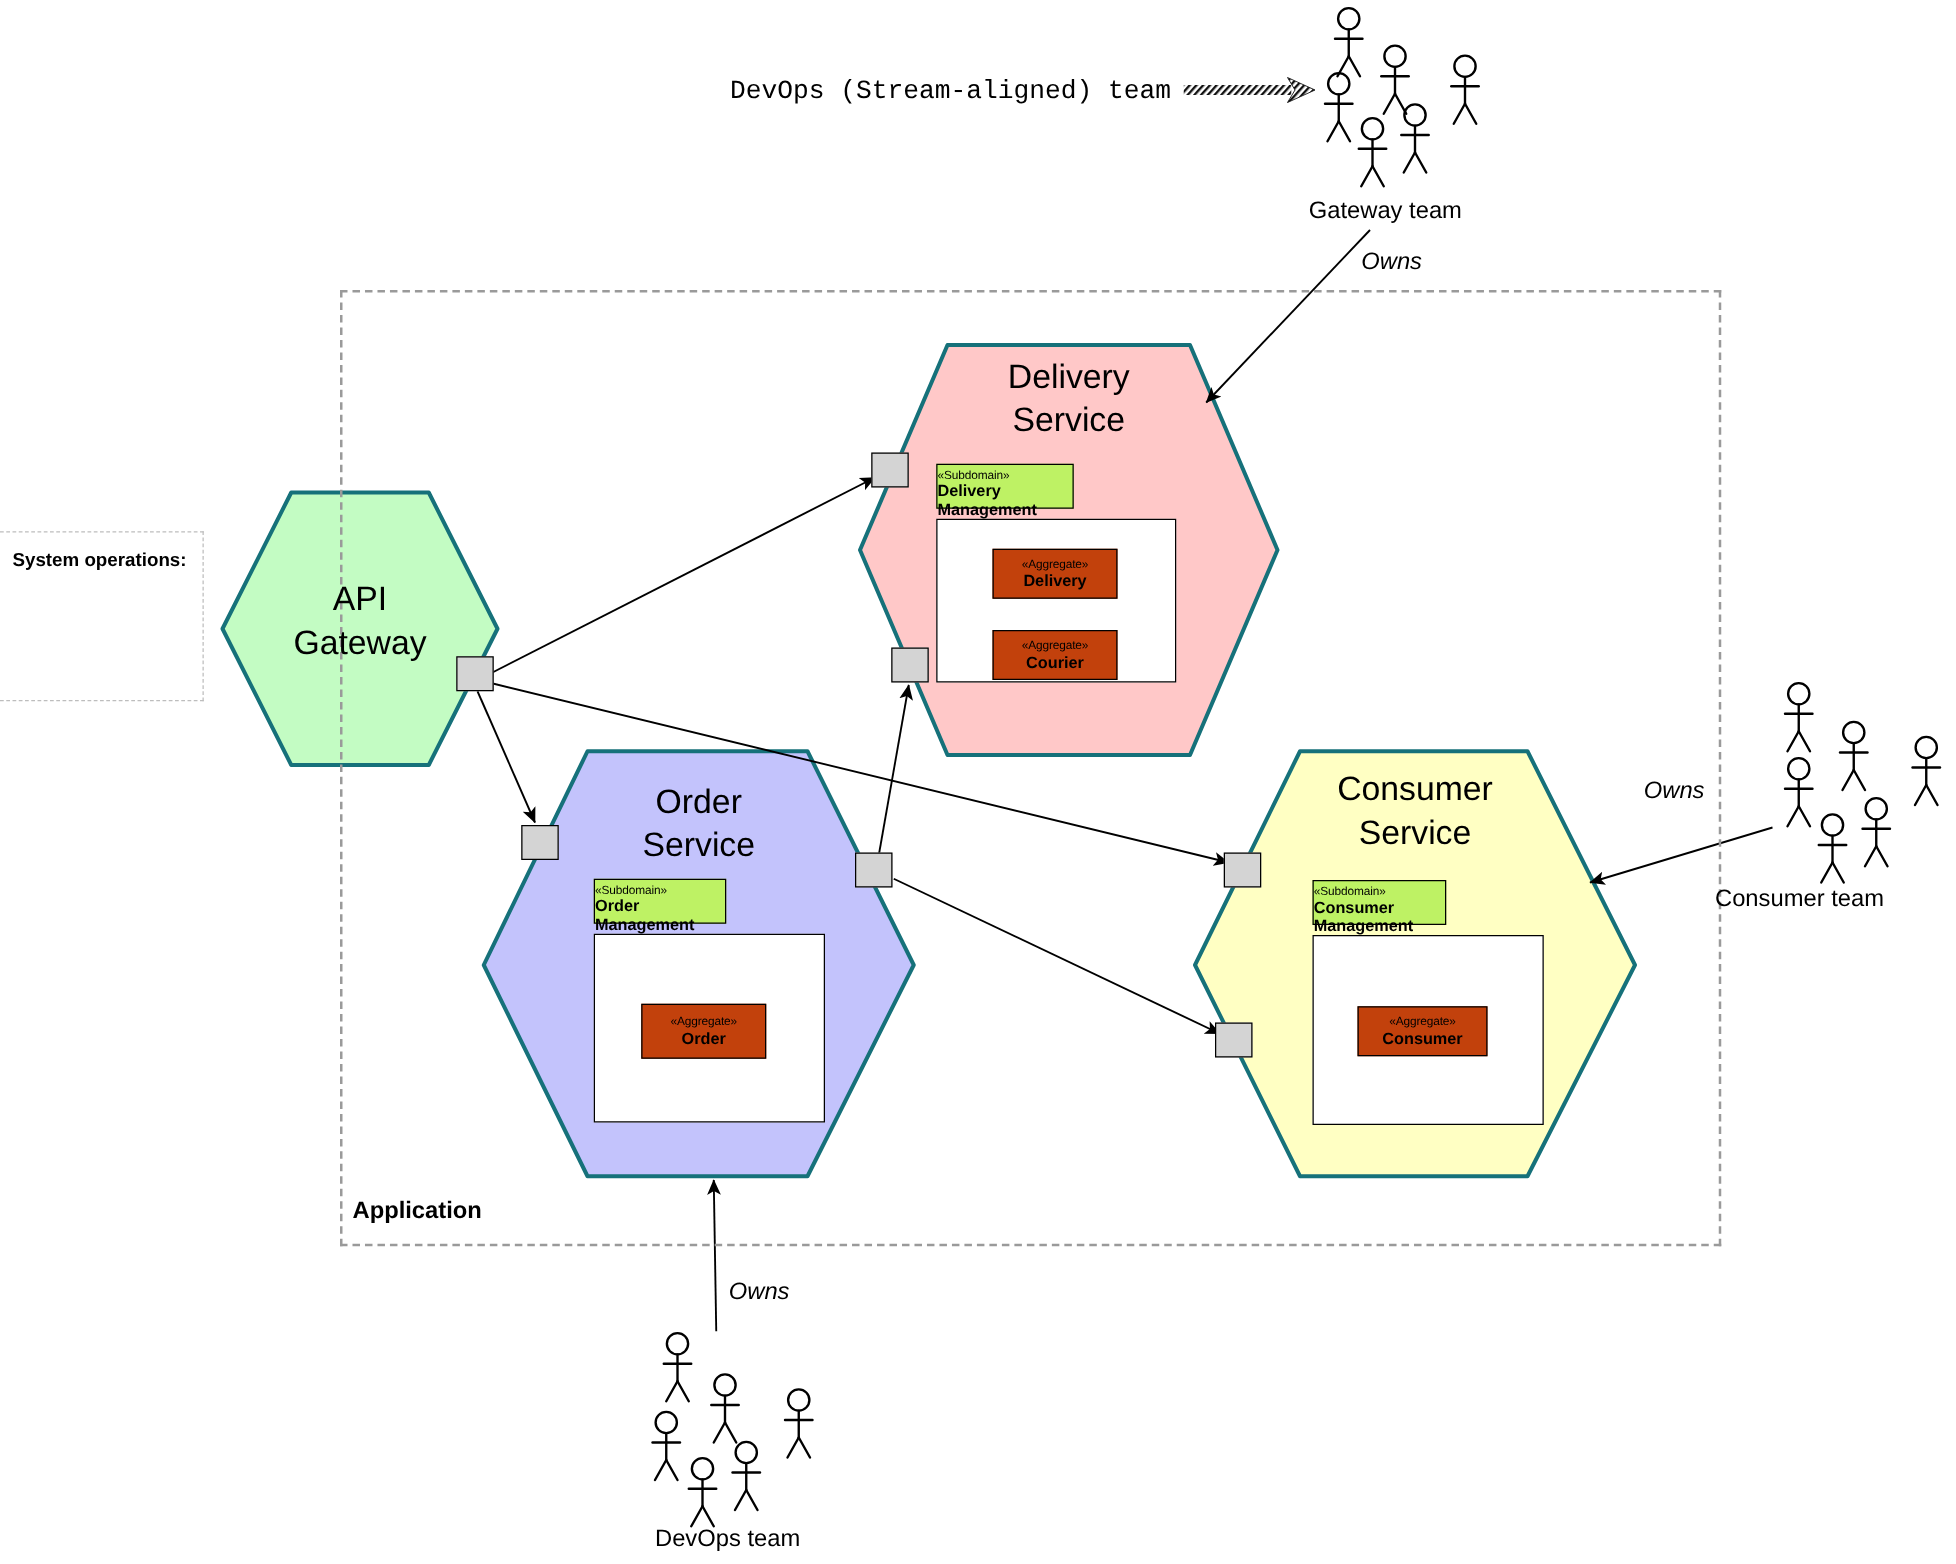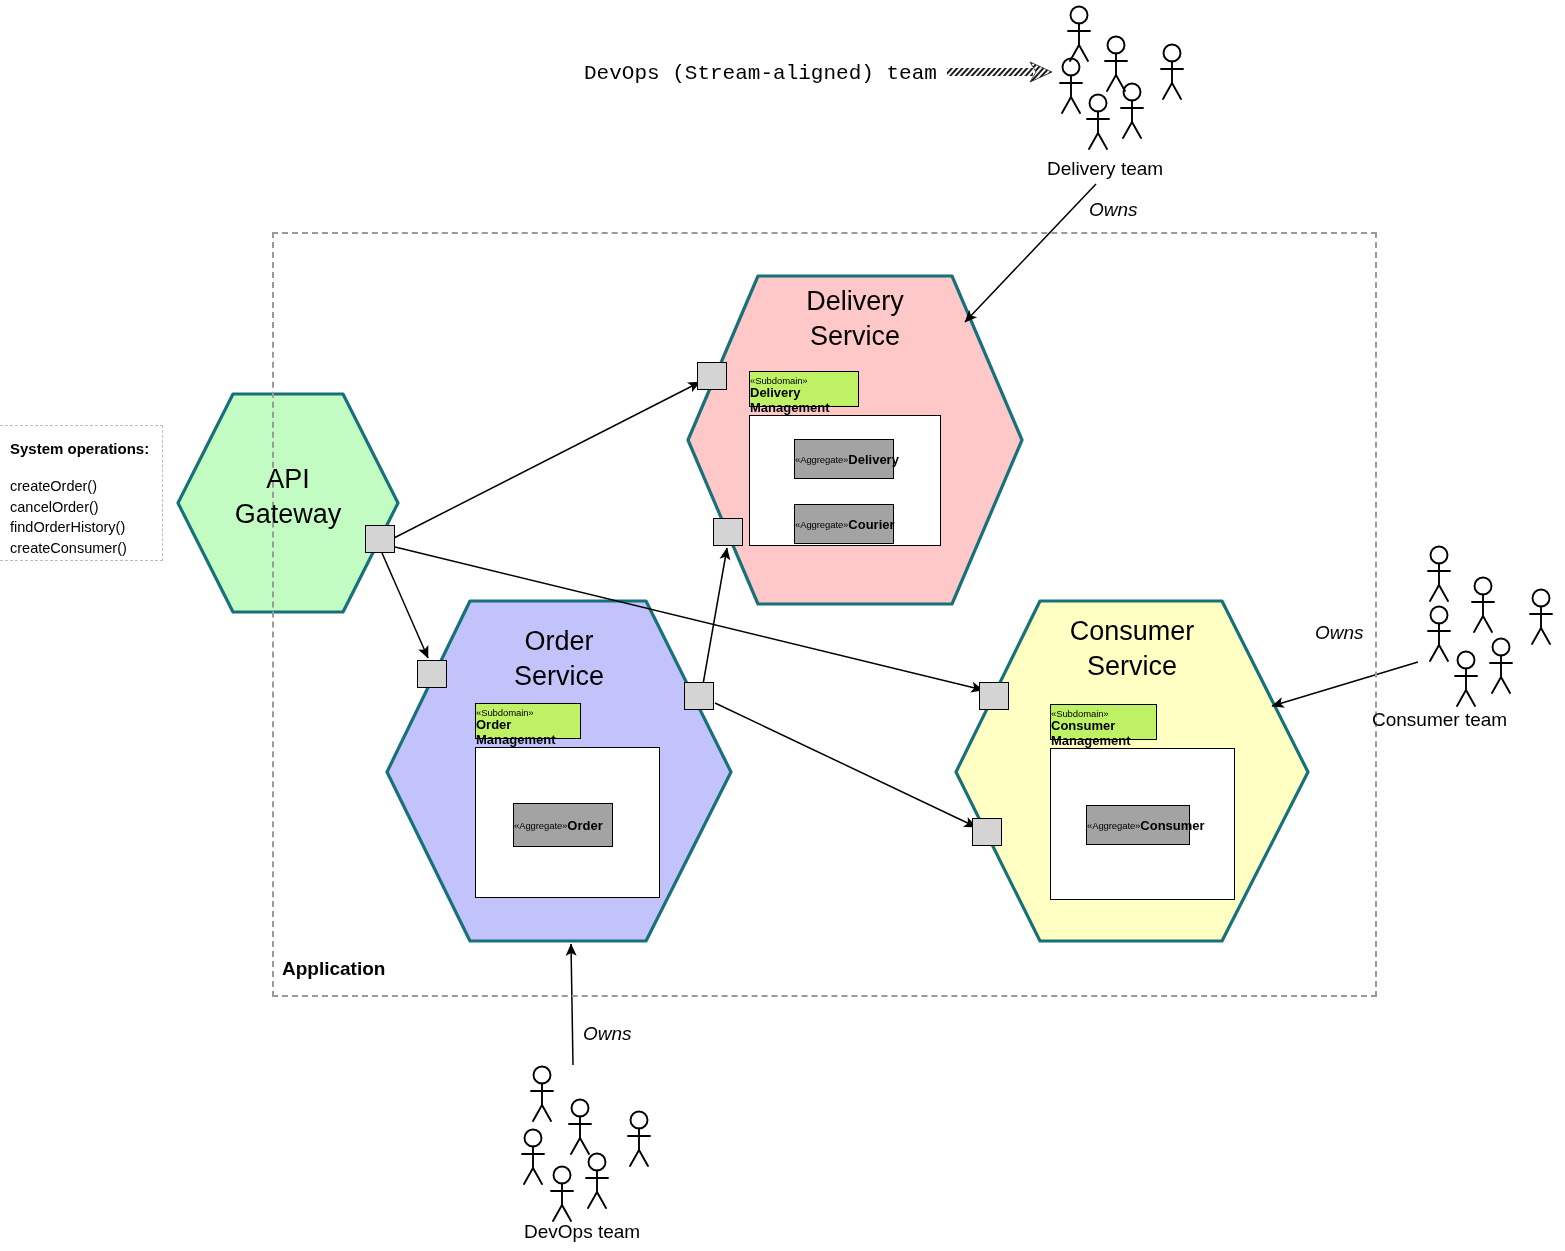--- a/index.html
+++ b/index.html
@@ -74,29 +74,29 @@
     font-size: 13px;
     font-weight: bold;
     line-height: 1.12;
     color: #000;
     white-space: pre-line;
   }
 
   
   .agg {
     position: absolute;
-    background: #a3a3a3;
+    background: #c2410c;
     border: 1.6px solid #000;
     box-sizing: border-box;
     text-align: center;
     z-index: 4;
     display: flex;
-    flex-direction: row;
+    flex-direction: column;
     align-items: center;
-    justify-content: flex-start;
+    justify-content: center;
   }
   .agg .agg-name {
     font-size: 13px;
     font-weight: bold;
   }
 
   
   .port {
     position: absolute;
     width: 30px;
@@ -342,24 +342,20 @@
     </g>
   </svg>
 
   <div class="layer" id="html-layer">
 
     <div id="app-boundary"></div>
     <div id="app-label">Application</div>
 
     <div id="sysops">
       <div class="hdr">System operations:</div>
-      <div class="ops">createOrder()
-cancelOrder()
-findOrderHistory()
-createConsumer()</div>
     </div>
 
     <div class="svc-title" style="left:178px; top:462px; width:220px;">API
 Gateway</div>
     <div class="port" style="left:365px; top:525px;"></div>
 
     <div class="svc-title" style="left:688px; top:284px; width:334px;">Delivery
 Service</div>
 
     <div class="pkg">
@@ -418,21 +414,21 @@
     <div class="agg" style="left:1086px; top:805px; width:104px; height:40px;">
       <span class="stereo">«Aggregate»</span>
       <span class="agg-name">Consumer</span>
     </div>
 
     <div class="port" style="left:979px; top:682px;"></div>
     <div class="port" style="left:972px; top:818px;"></div>
 
     <div class="txt devops-label" style="left:584px; top:62px;font-family:Liberation Mono, monospace;">DevOps (Stream-aligned) team</div>
 
-    <div class="txt team-label" style="left:1047px; top:158px;">Delivery team</div>
+    <div class="txt team-label" style="left:1047px; top:158px;">Gateway team</div>
     <div class="txt owns-label" style="left:1089px; top:199px;">Owns</div>
 
     <div class="txt owns-label" style="left:1315px; top:622px;">Owns</div>
     <div class="txt team-label" style="left:1372px; top:709px;">Consumer team</div>
 
     <div class="txt owns-label" style="left:583px; top:1023px;">Owns</div>
     <div class="txt team-label" style="left:524px; top:1221px;">DevOps team</div>
 
   </div>
 </div>

